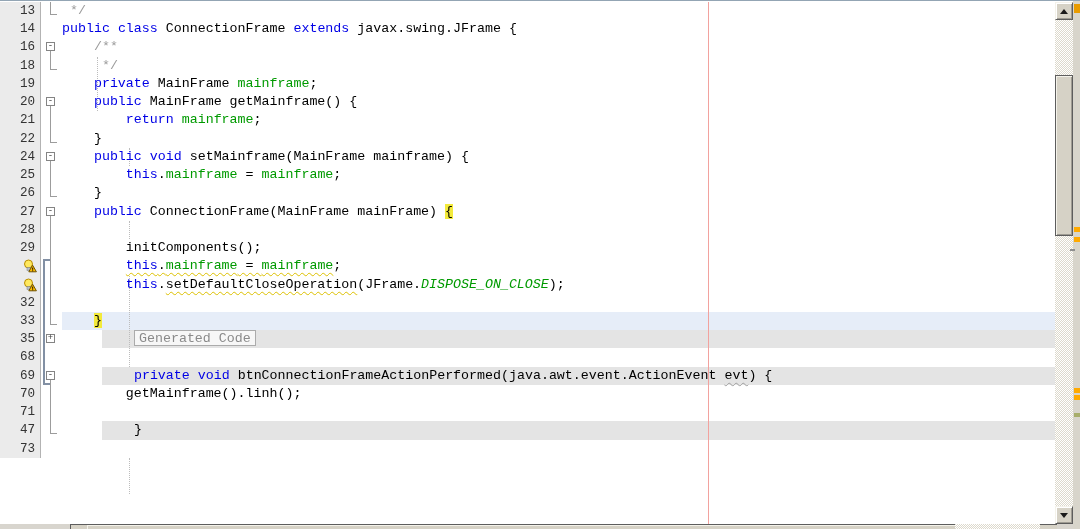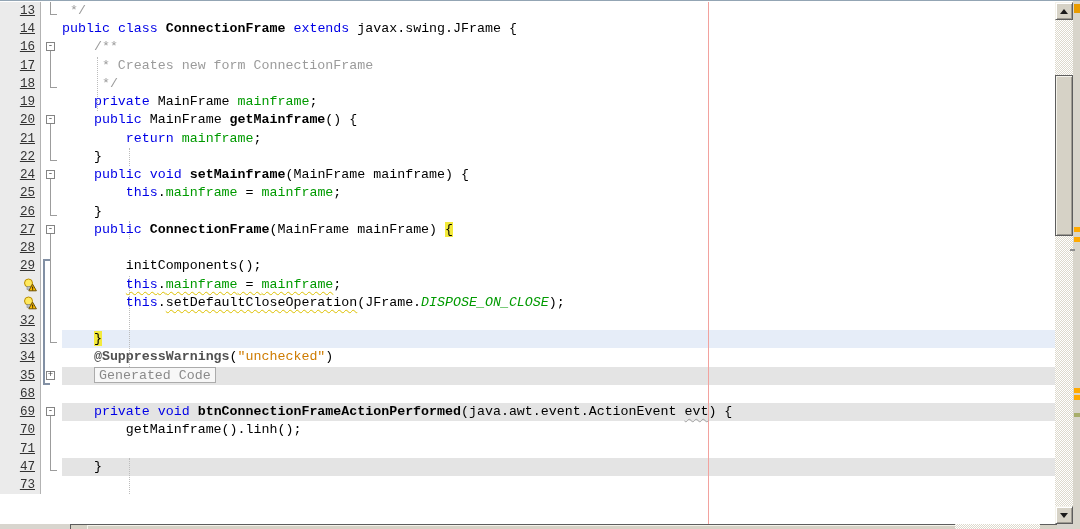--- a/index.html
+++ b/index.html
@@ -5,49 +5,48 @@
   html,body{margin:0;padding:0;background:#fff;}
   #viewport{
     position:relative;width:1080px;height:529px;overflow:hidden;
     background:#fff;border-top:1px solid #93a5b4;box-sizing:border-box;
     font-family:"Liberation Mono","DejaVu Sans Mono",monospace;
   }
   
   #rows{position:absolute;left:0;top:1px;width:1080px;}
   .line{display:flex;height:18.24px;align-items:stretch;padding-right:24px;}
   .line.cur .code{background:var(--current-bg);}
-  .line.guard .code{background:var(--guarded-bg);}
+  .line.guard .code{background:var(--guarded-bg);margin-left:40px;}
   .gutter{
     width:41px;flex:0 0 41px;background:var(--gutter-bg);
     border-right:1px solid #b3b3b3;box-sizing:border-box;
     text-align:right;padding-right:5px;
     font-size:12.6px;line-height:18.24px;color:#333;
     position:relative;
-    text-decoration:underline;
   }
   .gutter svg{position:absolute;right:3px;top:2px;}
   .fold{width:21px;flex:0 0 21px;position:relative;background:transparent;}
   .fbox{
     position:absolute;left:5px;top:4px;width:9px;height:9px;box-sizing:border-box;
     border:1px solid #848484;background:#fff;color:#444;
     font-size:9px;line-height:7px;text-align:center;font-family:"Liberation Mono",monospace;
   }
   .fline{position:absolute;left:9px;width:1px;background:#9c9c9c;}
   .fl-start{top:13px;bottom:0;}
   .fl-mid{top:0;bottom:0;}
   .fl-end{top:0;height:12px;}
   .fcorner{position:absolute;left:9px;top:12px;width:7px;height:1px;background:#9c9c9c;}
   .code{
     flex:1 1 auto;margin:0;white-space:pre;
     font-family:"Liberation Mono","DejaVu Sans Mono",monospace;
     font-size:13.3px;line-height:18.24px;color:#000;
   }
   .code span{position:relative;z-index:2;}
   .k{color:var(--kw);}
-  .b{font-weight:bold;}
+  .b{font-weight:normal;}
   .g{color:var(--field);}
   .gi{color:var(--field);font-style:italic;}
   .c{color:var(--comment);}
   .a{color:var(--annot);font-weight:bold;}
   .s{color:var(--string);}
   .bm{background:var(--brace-bg);}
   .wy{text-decoration-line:underline;text-decoration-style:wavy;
       text-decoration-color:var(--warn-ul);text-decoration-thickness:1px;text-underline-offset:3px;}
   .wg{text-decoration-line:underline;text-decoration-style:wavy;
       text-decoration-color:var(--unused-ul);text-decoration-thickness:1px;text-underline-offset:3px;}
@@ -113,27 +112,20 @@
       </div>
       <div class="line">
         <div class="gutter">16</div>
         <div class="fold">
           <span class="fbox">-</span>
           <span class="fline fl-start"></span>
         </div>
         <pre class="code"><span class="c">    /**</span></pre>
       </div>
       <div class="line">
-        <div class="gutter">17</div>
-        <div class="fold">
-          <span class="fline fl-mid"></span>
-        </div>
-        <pre class="code"><span class="c">     * Creates new form ConnectionFrame</span></pre>
-      </div>
-      <div class="line">
         <div class="gutter">18</div>
         <div class="fold">
           <span class="fline fl-end"></span>
           <span class="fcorner"></span>
         </div>
         <pre class="code"><span class="c">     */</span></pre>
       </div>
       <div class="line">
         <div class="gutter">19</div>
         <div class="fold"></div>
@@ -244,25 +236,20 @@
         </div>
         <pre class="code"></pre>
       </div>
       <div class="line cur">
         <div class="gutter">33</div>
         <div class="fold">
           <span class="fline fl-end"></span>
           <span class="fcorner"></span>
         </div>
         <pre class="code"><span class="p">    </span><span class="bm">}</span></pre>
-      </div>
-      <div class="line">
-        <div class="gutter">34</div>
-        <div class="fold"></div>
-        <pre class="code"><span class="p">    </span><span class="a">@SuppressWarnings</span><span class="p">(</span><span class="s">"unchecked"</span><span class="p">)</span></pre>
       </div>
       <div class="line guard">
         <div class="gutter">35</div>
         <div class="fold">
           <span class="fbox">+</span>
         </div>
         <pre class="code"><span class="foldbox-label">Generated Code</span></pre>
       </div>
       <div class="line">
         <div class="gutter">68</div>

